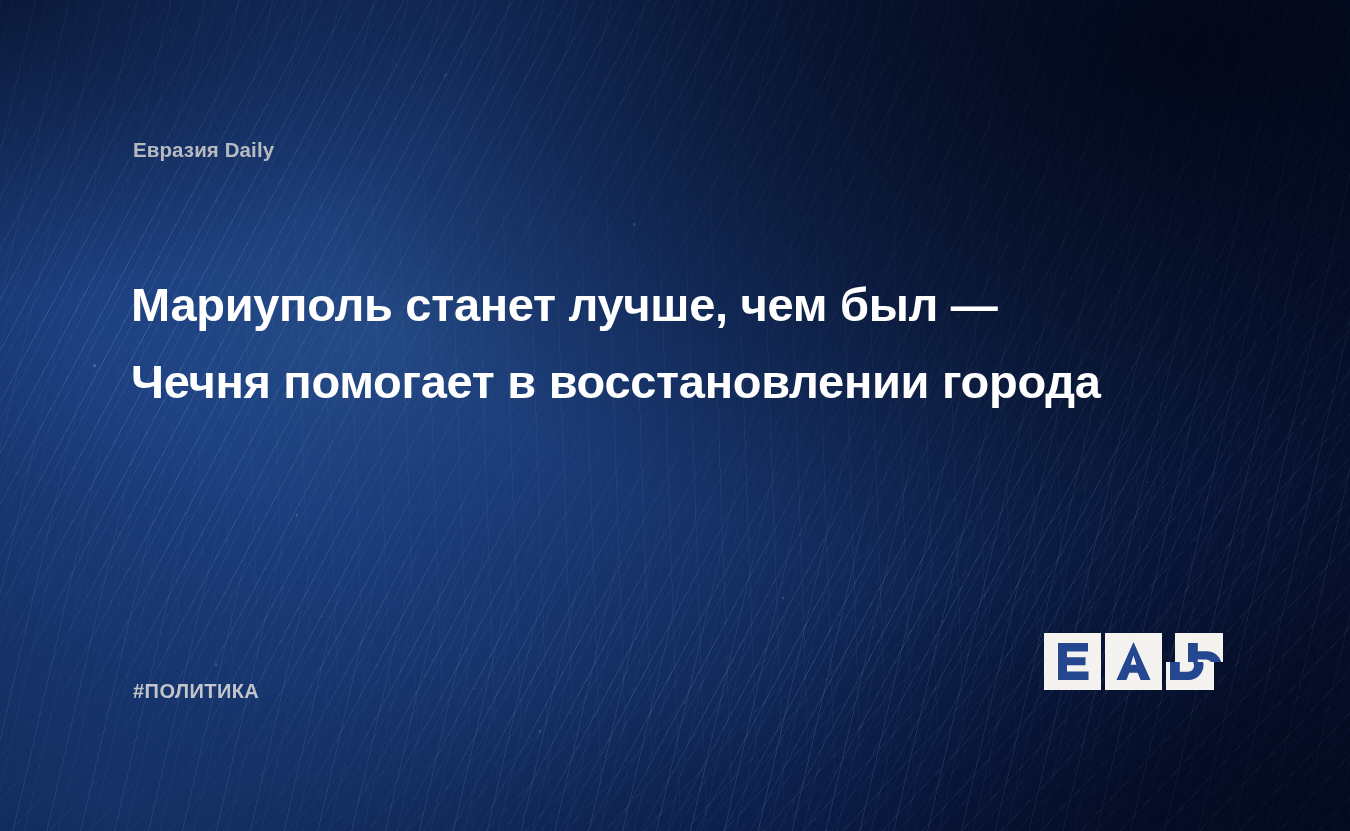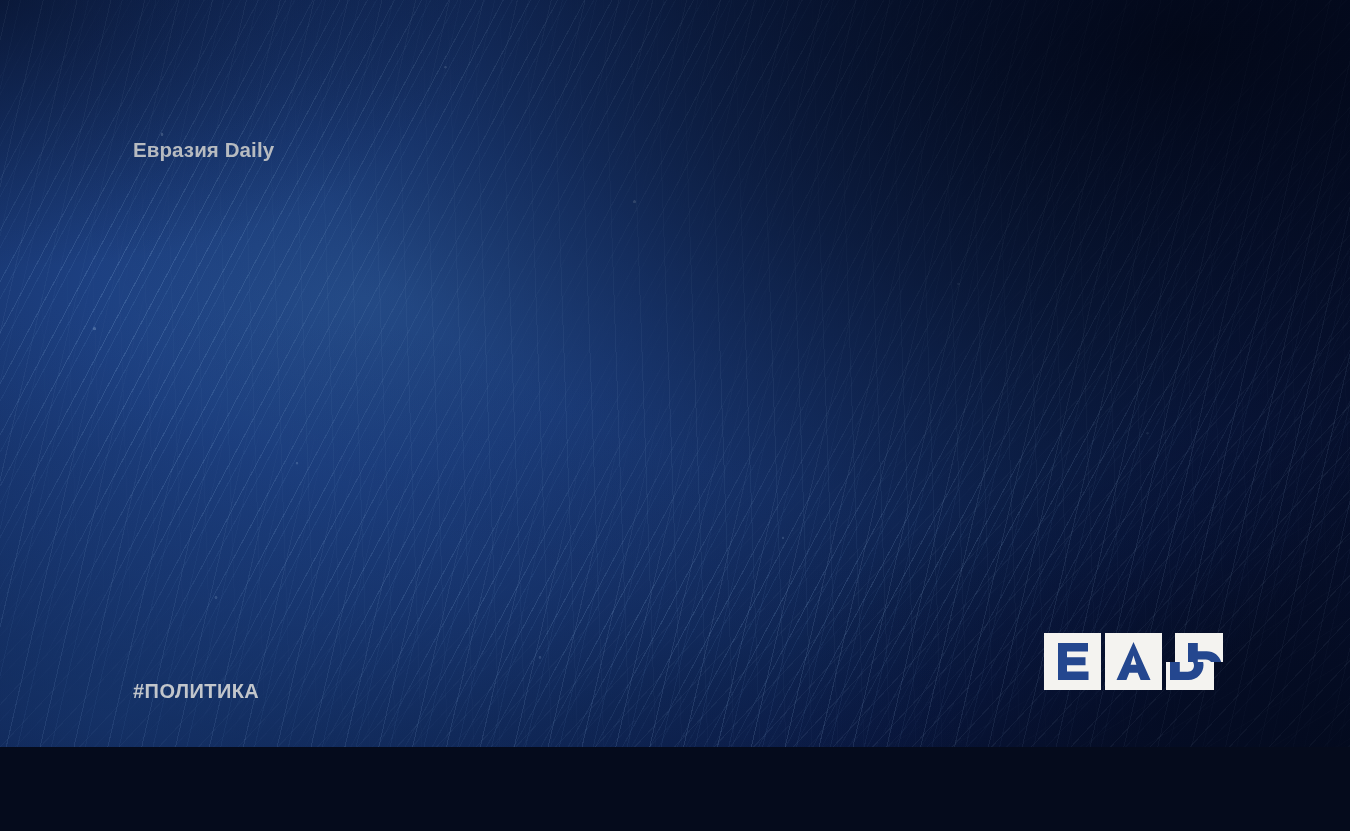--- a/index.html
+++ b/index.html
@@ -8,21 +8,21 @@
     padding: 0;
     background: #050b1c;
   }
   body {
     font-family: "Liberation Sans", sans-serif;
   }
 
   .card {
     position: relative;
     width: 1350px;
-    height: 747px;
+    height: 831px;
     overflow: hidden;
     background: #000000;
     isolation: isolate;
   }
 
   
   .bg-base {
     position: absolute;
     inset: 0;
     background:
@@ -204,20 +204,21 @@
     <span class="ring4"></span>
     <span class="ring5"></span>
   </div>
   <div class="specks"></div>
   <div class="bg-vignette"></div>
 
   <div class="content">
 
     <div class="site-name">Евразия Daily</div>
 
+    <h1 class="headline">Мариуполь станет лучше, чем был — Чечня помогает в восстановлении города</h1>
 
     <div class="tag">#ПОЛИТИКА</div>
 
     <div class="logo">
 
       <div class="logo-tile">
         <svg width="57" height="57" viewBox="0 0 57 57" aria-hidden="true">
           <path d="M14 10 H44 V18.5 H23 V24.2 H41.5 V32.3 H23 V38.5 H44.5 V47 H14 Z" fill="#24478f"></path>
         </svg>
       </div>

